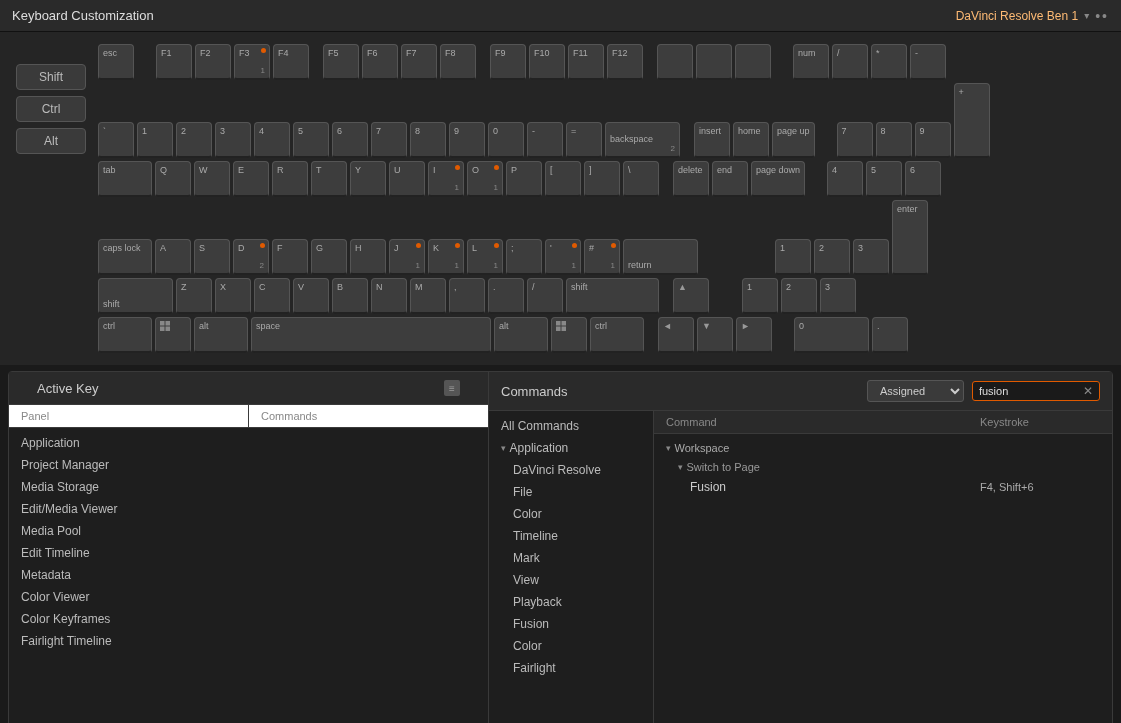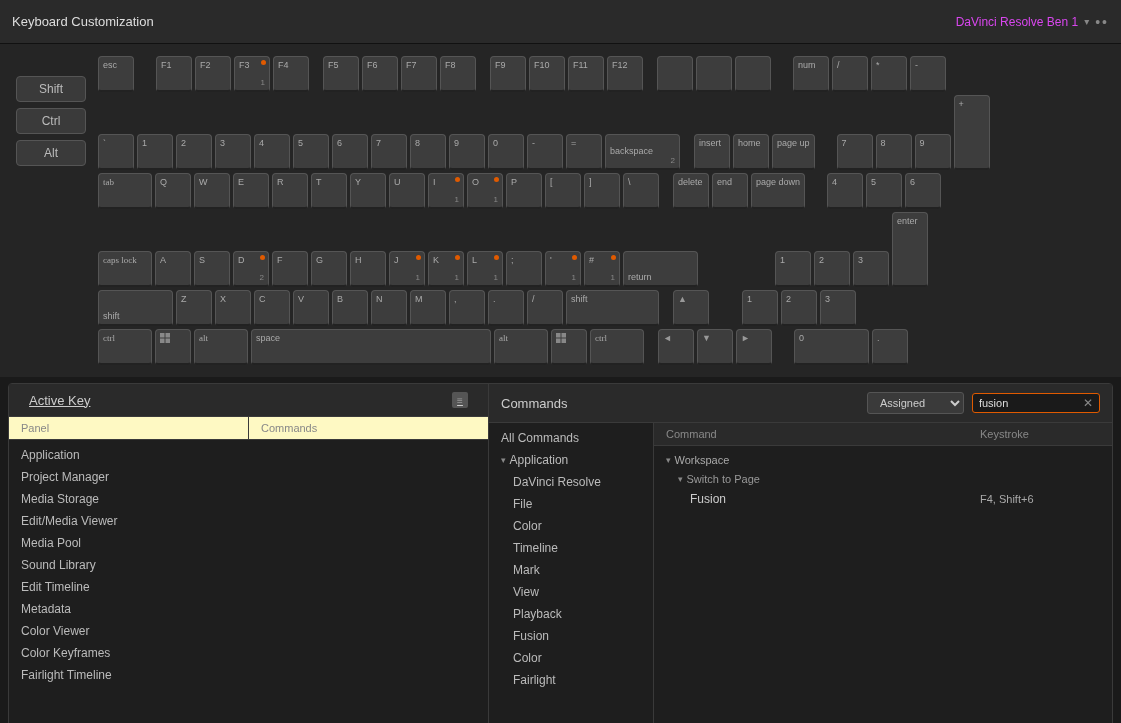--- a/index.html
+++ b/index.html
@@ -9,39 +9,39 @@
       font-size: 12px;
       color: #ccc;
       width: 1121px;
       height: 723px;
       overflow: hidden;
     }
 
     
     .titlebar {
       background: #2a2a2a;
-      height: 44px;
+      height: 32px;
       display: flex;
       align-items: center;
       justify-content: space-between;
       padding: 0 12px;
       border-bottom: 1px solid #111;
     }
     .titlebar-title {
       color: #ddd;
       font-size: 13px;
       font-weight: 500;
     }
     .titlebar-right {
       display: flex;
       align-items: center;
       gap: 6px;
     }
     .titlebar-profile {
-      color: #d946ef;
+      color: #fdba74;
       font-size: 12px;
     }
     .titlebar-dropdown {
       color: #888;
       font-size: 10px;
     }
     .titlebar-dots {
       color: #888;
       font-size: 14px;
       letter-spacing: 2px;
@@ -99,21 +99,21 @@
       height: 36px;
       display: flex;
       flex-direction: column;
       justify-content: space-between;
       padding: 3px 4px;
       color: #999;
       font-size: 9px;
       cursor: pointer;
       position: relative;
     }
-    .key.wide-1-5 { min-width: 54px; font-family: Liberation Serif, serif; }
+    .key.wide-1-5 { min-width: 54px; }
     .key.wide-2 { min-width: 75px; justify-content: flex-end; }
     .key.wide-2-5 { min-width: 93px; }
     .key.space-bar { min-width: 240px; }
     .key.tall { height: 75px; }
     .key.numpad-0 { min-width: 75px; }
     .key.has-indicator::after {
       content: '';
       position: absolute;
       top: 3px;
       right: 3px;
@@ -151,47 +151,46 @@
     
     .active-key-section {
       width: 480px;
       border-right: 1px solid #3a3a3a;
       display: flex;
       flex-direction: column;
     }
 
     .section-header {
       background: #2a2a2a;
-      padding: 8px 20px;
+      padding: 8px 28px;
       border-bottom: 1px solid #3a3a3a;
       display: flex;
       align-items: center;
       justify-content: space-between;
-      text-decoration: underline;
     }
     .section-title {
       color: #ccc;
       font-size: 13px;
       font-weight: 500;
     }
     .section-icon {
       width: 16px;
       height: 16px;
       background: #555;
       border-radius: 2px;
       display: flex;
       align-items: center;
       justify-content: center;
       color: #999;
       font-size: 10px;
     }
 
     .panel-columns {
       display: flex;
-      background: #fef9c3;
+      background: #ffffff;
       border-bottom: 1px solid #3a3a3a;
     }
     .panel-col-header {
       padding: 5px 12px;
       color: #888;
       font-size: 11px;
       flex: 1;
     }
     .panel-col-header:first-child {
       border-right: 1px solid #3a3a3a;
@@ -769,24 +768,20 @@
         <div class="panel-item">
           <span style="flex:1">Media Storage</span>
           <span style="flex:1"></span>
         </div>
         <div class="panel-item">
           <span style="flex:1">Edit/Media Viewer</span>
           <span style="flex:1"></span>
         </div>
         <div class="panel-item">
           <span style="flex:1">Media Pool</span>
-          <span style="flex:1"></span>
-        </div>
-        <div class="panel-item">
-          <span style="flex:1">Sound Library</span>
           <span style="flex:1"></span>
         </div>
         <div class="panel-item">
           <span style="flex:1">Edit Timeline</span>
           <span style="flex:1"></span>
         </div>
         <div class="panel-item">
           <span style="flex:1">Metadata</span>
           <span style="flex:1"></span>
         </div>

